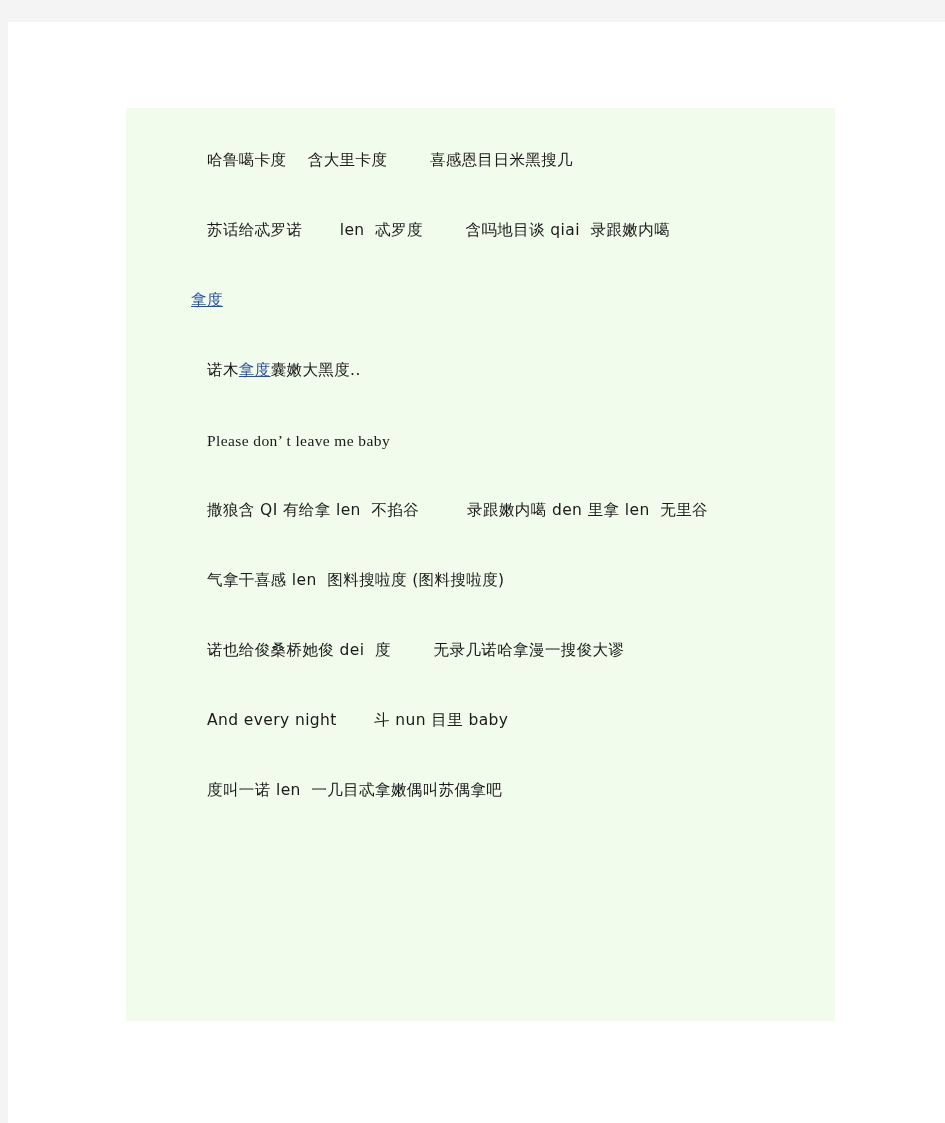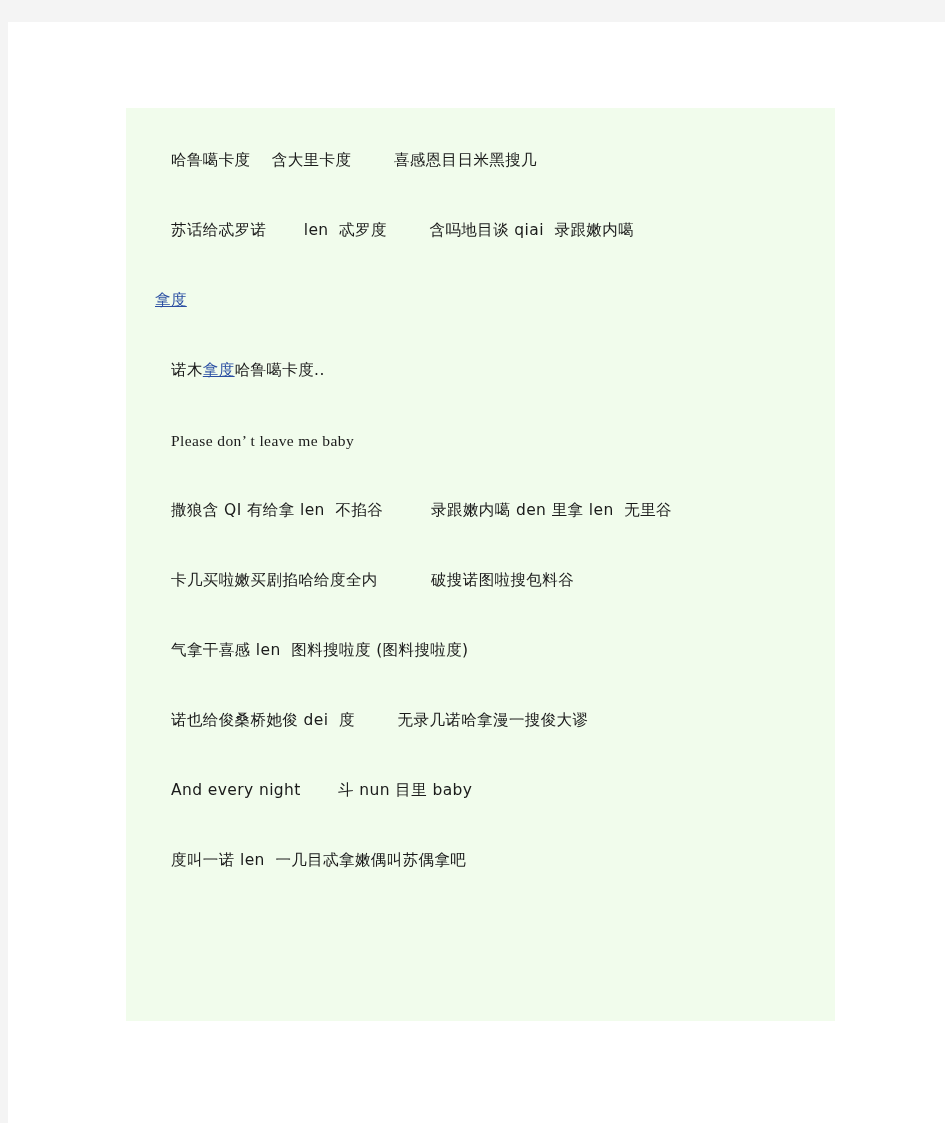--- a/index.html
+++ b/index.html
@@ -47,20 +47,21 @@
   .lyric-line {
     font-size: 15.5px;
     line-height: 1;
     color: #1a1a1a;
     height: 70px;
     display: flex;
     align-items: center;
     padding-left: 45px;
     white-space: pre;
     letter-spacing: 0.4px;
+    margin-left: 36px;
   }
   .lyric-line.indent-1 { padding-left: 45px; }
   .lyric-line.indent-2 { padding-left: 29px; }
 
   .seg { white-space: pre; }
   .seg.link {
     color: #2a4ea2;
     text-decoration: underline;
   }
   .seg.latin {
@@ -69,23 +70,22 @@
 </style>
 </head>
 <body>
 
 <div id="viewer" style="background: rgb(244, 244, 244);">
   <div id="page" style="background: rgb(255, 255, 255);">
     <div id="lyric-block" style="background: rgb(241, 252, 236);">
         <div class="lyric-line indent-1"><span class="seg">哈鲁噶卡度    含大里卡度        喜感恩目日米黑搜几</span></div>
         <div class="lyric-line indent-1"><span class="seg">苏话给忒罗诺       len  忒罗度        含吗地目谈 qiai  录跟嫩内噶</span></div>
         <div class="lyric-line indent-2"><span class="seg link" style="color: rgb(42, 78, 162);">拿度</span></div>
-        <div class="lyric-line indent-1"><span class="seg">诺木</span><span class="seg link" style="color: rgb(42, 78, 162);">拿度</span><span class="seg">哈鲁噶卡度..</span></div>
+        <div class="lyric-line indent-1"><span class="seg">诺木</span><span class="seg link" style="color: rgb(42, 78, 162);">拿度</span><span class="seg">囊嫩大黑度..</span></div>
         <div class="lyric-line indent-1"><span class="seg latin">Please don’ t leave me baby</span></div>
         <div class="lyric-line indent-1"><span class="seg">撒狼含 QI 有给拿 len  不掐谷         录跟嫩内噶 den 里拿 len  无里谷</span></div>
-        <div class="lyric-line indent-1"><span class="seg">卡几买啦嫩买剧掐哈给度全内          破搜诺图啦搜包料谷</span></div>
         <div class="lyric-line indent-1"><span class="seg">气拿干喜感 len  图料搜啦度 (图料搜啦度)</span></div>
         <div class="lyric-line indent-1"><span class="seg">诺也给俊桑桥她俊 dei  度        无录几诺哈拿漫一搜俊大谬</span></div>
         <div class="lyric-line indent-1"><span class="seg">And every night       斗 nun 目里 baby</span></div>
         <div class="lyric-line indent-1"><span class="seg">度叫一诺 len  一几目忒拿嫩偶叫苏偶拿吧</span></div>
       </div>
   </div>
 </div>
 
 </body></html>

